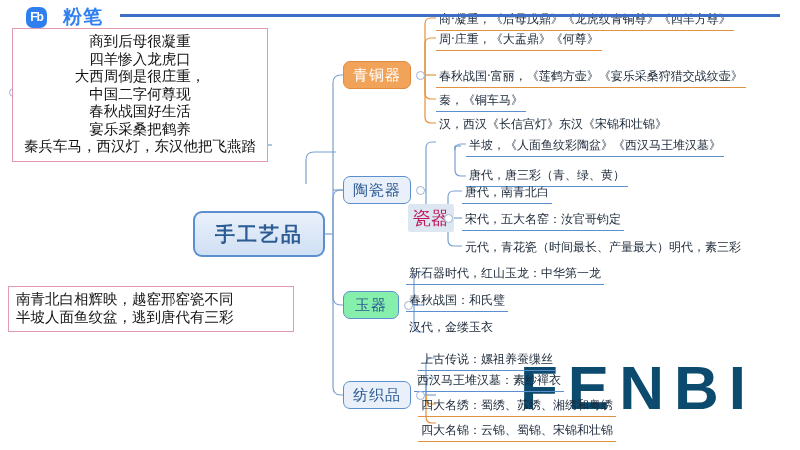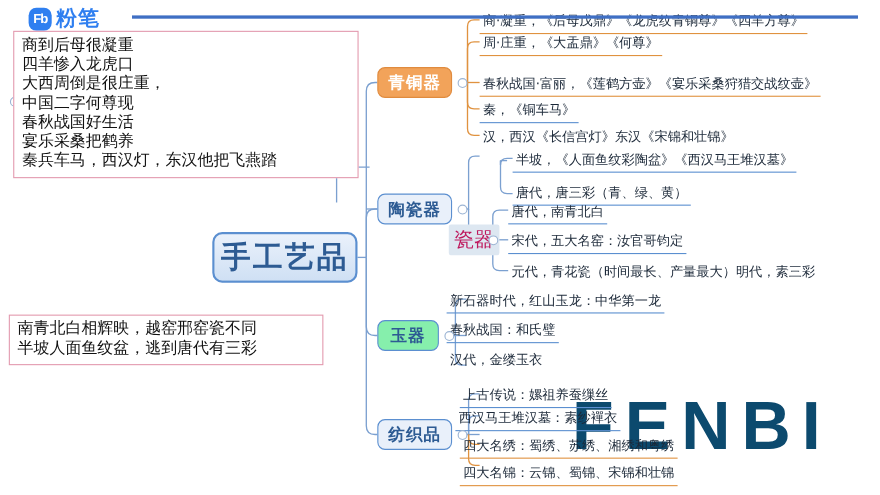--- a/index.html
+++ b/index.html
@@ -45,20 +45,21 @@
     font-size: 12px;
     font-weight: bold;
     display: flex; align-items: center; justify-content: center;
     letter-spacing: -1px;
   }
   #logo-text {
     font-size: 19px;
     font-weight: bold;
     color: #2f7ff0;
     letter-spacing: 1px;
+    margin-left: 12px;
   }
   #header-rule {
     position: absolute;
     left: 120px; top: 14px;
     width: 660px; height: 3px;
     background: #3f6fc4;
     z-index: 5;
   }
 
   
@@ -70,55 +71,55 @@
     padding: 4px 7px 5px 7px;
     box-sizing: border-box;
   }
   .note-line {
     font-size: 14.5px;
     color: #111111;
     line-height: 17.5px;
     white-space: nowrap;
     font-family: "DejaVu Sans", "Liberation Sans", sans-serif;
   }
-  #note-top { left: 12px; top: 28px; width: 314px; }
+  #note-top { left: 12px; top: 28px; width: 256px; text-align: center; }
   #note-bottom { left: 8px; top: 286px; width: 286px; }
 
   
   #root-node {
     position: absolute;
     left: 193px; top: 211px;
     width: 132px; height: 46px;
     box-sizing: border-box;
     border: 2px solid #5b8fd0;
     border-radius: 9px;
     background: linear-gradient(180deg, #eaf1fb 0%, #cfe0f4 100%);
     display: flex; align-items: center; justify-content: center;
     z-index: 4;
   }
   #root-label {
-    font-size: 27px;
+    font-size: 20px;
     font-weight: bold;
     color: #2d5b93;
     letter-spacing: 2px;
   }
 
   
   .branch-node {
     position: absolute;
     box-sizing: border-box;
     border-radius: 7px;
     display: flex; align-items: center; justify-content: center;
     z-index: 4;
     height: 28px;
     width: 68px;
   }
   .branch-label {
     font-size: 15px;
-    font-weight: bold;
+    font-weight: normal;
     letter-spacing: 1px;
   }
   #branch-bronze {
     left: 343px; top: 61px;
     background: #f2a35a;
     border: 1px solid #e08b3e;
   }
   #branch-bronze .branch-label { color: #ffffff; }
   #branch-ceramic {
     left: 343px; top: 176px;

